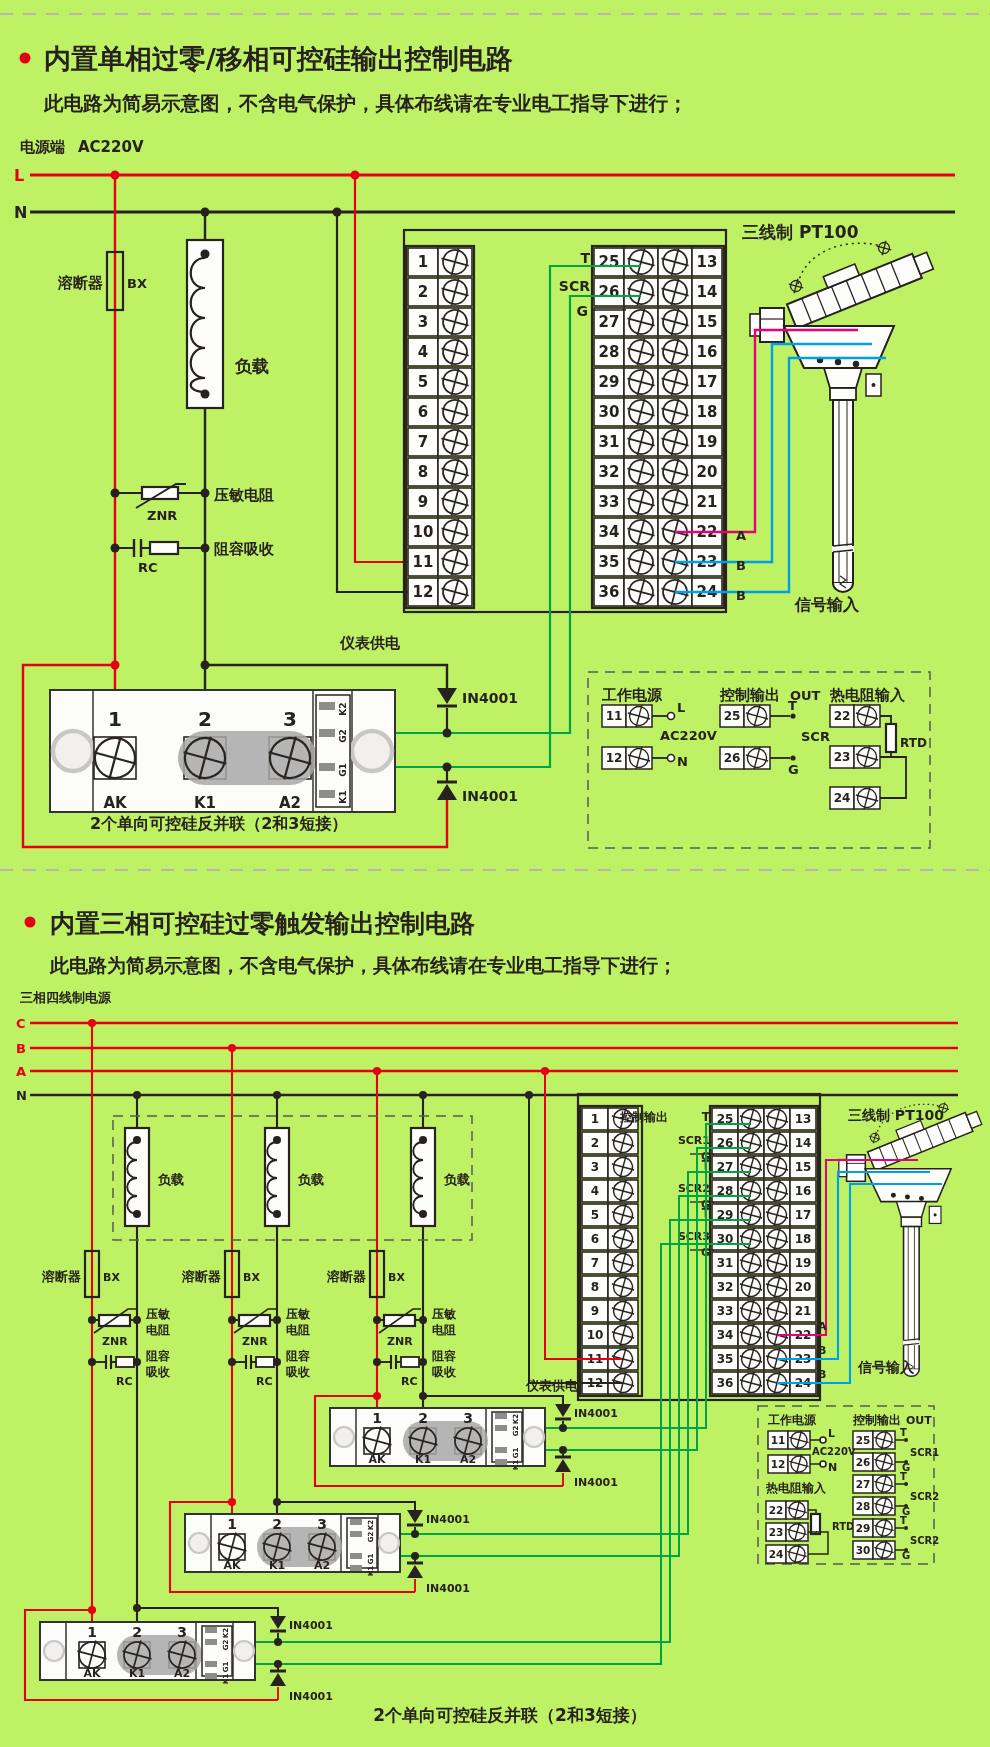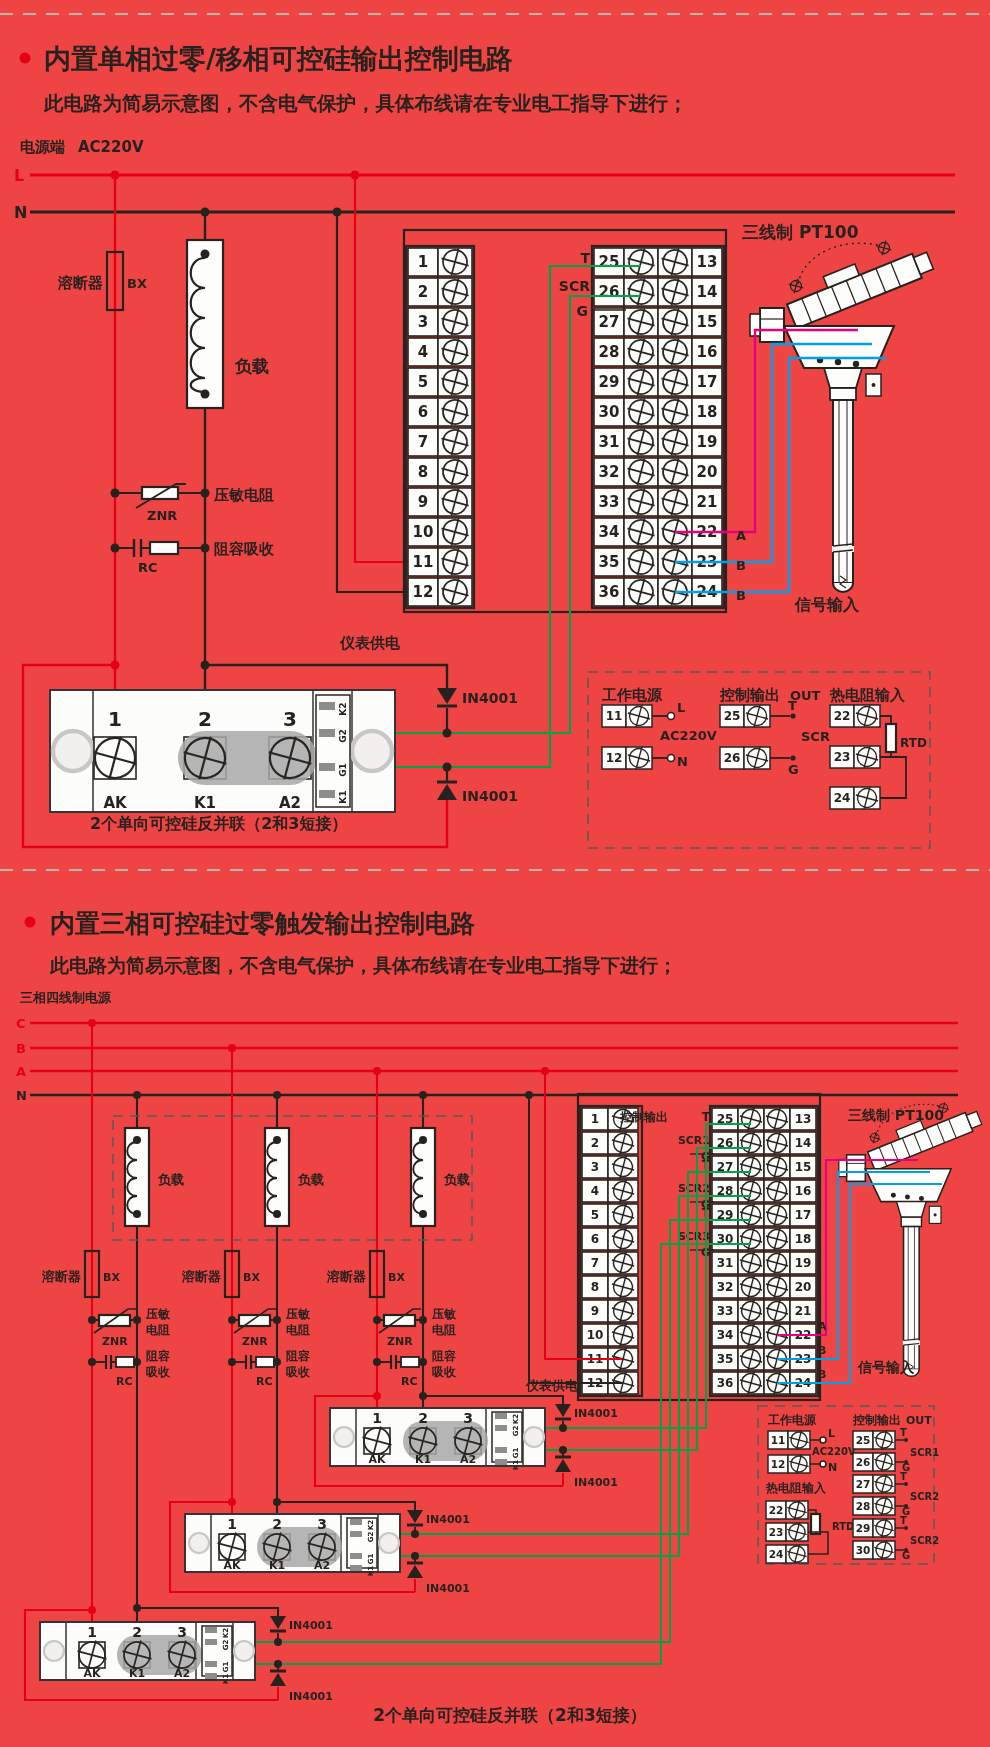--- a/index.html
+++ b/index.html
@@ -1,16 +1,16 @@
 <!DOCTYPE html>
 <html><head>
 <meta charset="utf-8">
 <style>
   html,body{margin:0;padding:0;background:#e9e8e6;}
-  .canvas{position:relative;width:990px;height:1747px;margin:0 auto;background:#ef4444;overflow:hidden;}
+  .canvas{position:relative;width:990px;height:1747px;margin:0 auto;background:#bef264;overflow:hidden;}
   svg text{font-family:"DejaVu Sans","Liberation Sans",sans-serif;fill:#28221e;}
   .tt{font-size:27px;font-weight:bold;}
   .ts{font-size:19.5px;font-weight:bold;}
   .t17{font-size:17px;font-weight:bold;}
   .t16{font-size:16px;font-weight:bold;}
   .t15{font-size:15px;font-weight:bold;}
   .t14{font-size:14px;font-weight:bold;}
   .t13{font-size:13px;font-weight:bold;}
   .t12{font-size:12px;font-weight:bold;}
   .t11{font-size:11px;font-weight:bold;}

